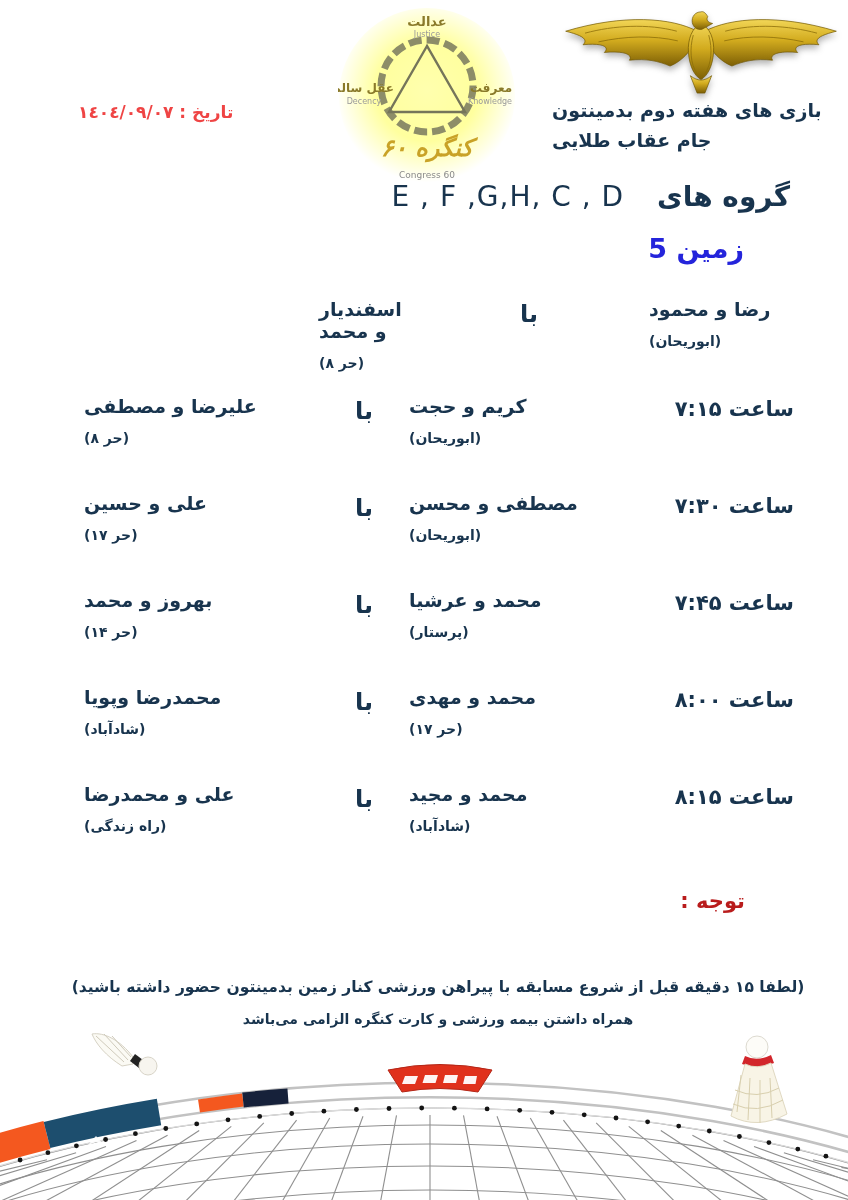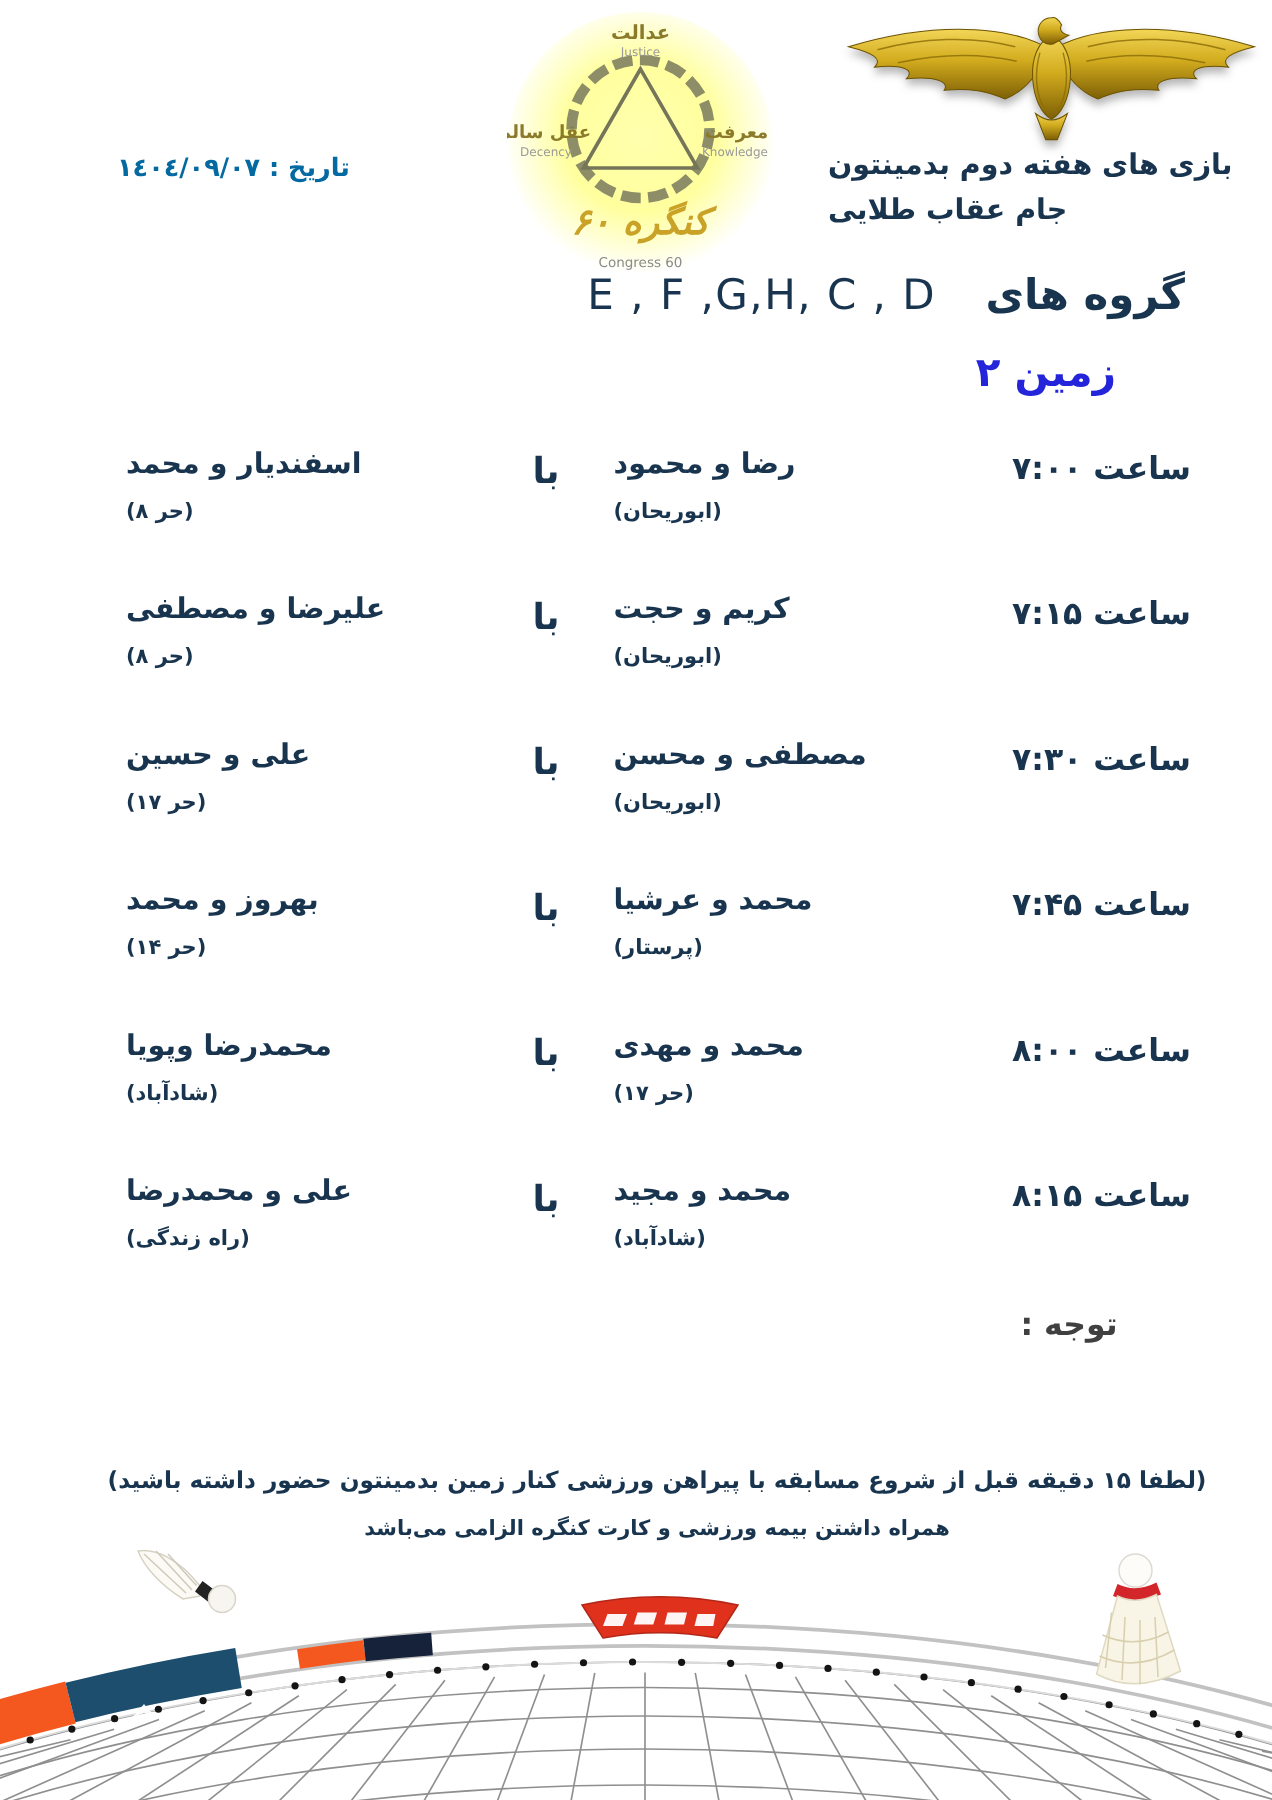--- a/index.html
+++ b/index.html
@@ -6,21 +6,21 @@
   body { background:#888; font-family:"DejaVu Sans", sans-serif; }
   .page {
     position:relative; width:848px; height:1200px; margin:0 auto;
     background:#ffffff; overflow:hidden;
     font-family:"DejaVu Sans", sans-serif;
     color:#18344E;
   }
 
   
   .date-line { position:absolute; left:78px; top:102px; width:250px;
-    font-size:17px; font-weight:bold; color:#0369a1; direction:rtl; text-align:left; }
+    font-size:17px; font-weight:bold; color:#ef4444; direction:rtl; text-align:left; }
   .logo-svg { position:absolute; left:338px; top:4px; }
   .eagle-svg { position:absolute; left:556px; top:6px;
     filter: drop-shadow(0 4px 3px rgba(90,90,90,.45)); }
   .event-title { position:absolute; left:552px; top:94px; width:296px;
     text-align:left; direction:rtl; }
   .event-title .t1 { font-size:19px; font-weight:bold; line-height:1.7; }
   .event-title .t2 { font-size:19px; font-weight:bold; line-height:1.5; }
 
   
   .group-line { position:absolute; right:58px; top:180px; direction:rtl;
@@ -34,22 +34,22 @@
   .schedule { position:absolute; top:298px; left:84px; right:54px; }
   .row { display:grid; grid-template-columns:145px 240px 90px 235px;
     direction:rtl; height:97px; }
   .cell-time { font-size:21px; font-weight:bold; text-align:right; padding-top:2px; }
   .cell-team { text-align:left; }
   .team-name { font-size:19px; font-weight:bold; }
   .team-sub  { font-size:14px; font-weight:bold; margin-top:13px; }
   .cell-vs { text-align:center; font-size:24px; font-weight:bold; padding-top:2px; }
 
   
-  .attention { position:absolute; right:103px; top:871px; direction:rtl;
-    font-size:21px; font-weight:bold; color:#404040; }
+  .attention { position:absolute; right:103px; top:889px; direction:rtl;
+    font-size:21px; font-weight:bold; color:#b91c1c; }
   .note1 { position:absolute; left:0; right:0; top:978px; text-align:center;
     direction:rtl; font-size:15.5px; font-weight:bold; transform:translateX(14px); }
   .note2 { position:absolute; left:0; right:0; top:1011px; text-align:center;
     direction:rtl; font-size:14px; font-weight:bold; transform:translateX(14px); }
 
   .footer-art { position:absolute; left:0; bottom:0; }
 </style>
 </head>
 <body>
 
@@ -108,26 +108,25 @@
 
   <div class="event-title">
     <div class="t1">بازی های هفته دوم بدمینتون</div>
     <div class="t2">جام عقاب طلایی</div>
   </div>
 
   <div class="group-line">
     <span class="lbl">گروه های</span>
     <span class="letters" dir="ltr">E , F ,G,H, C , D</span>
   </div>
-  <div class="court-line">زمین ۲</div>
+  <div class="court-line">زمین 5</div>
 
   <div class="schedule">
 
     <div class="row">
-      <div class="cell-time">ساعت ۷:۰۰</div>
       <div class="cell-team">
         <div class="team-name">رضا و محمود</div>
         <div class="team-sub">(ابوریحان)</div>
       </div>
       <div class="cell-vs">با</div>
       <div class="cell-team">
         <div class="team-name">اسفندیار و محمد</div>
         <div class="team-sub">(حر ۸)</div>
       </div>
     </div>

